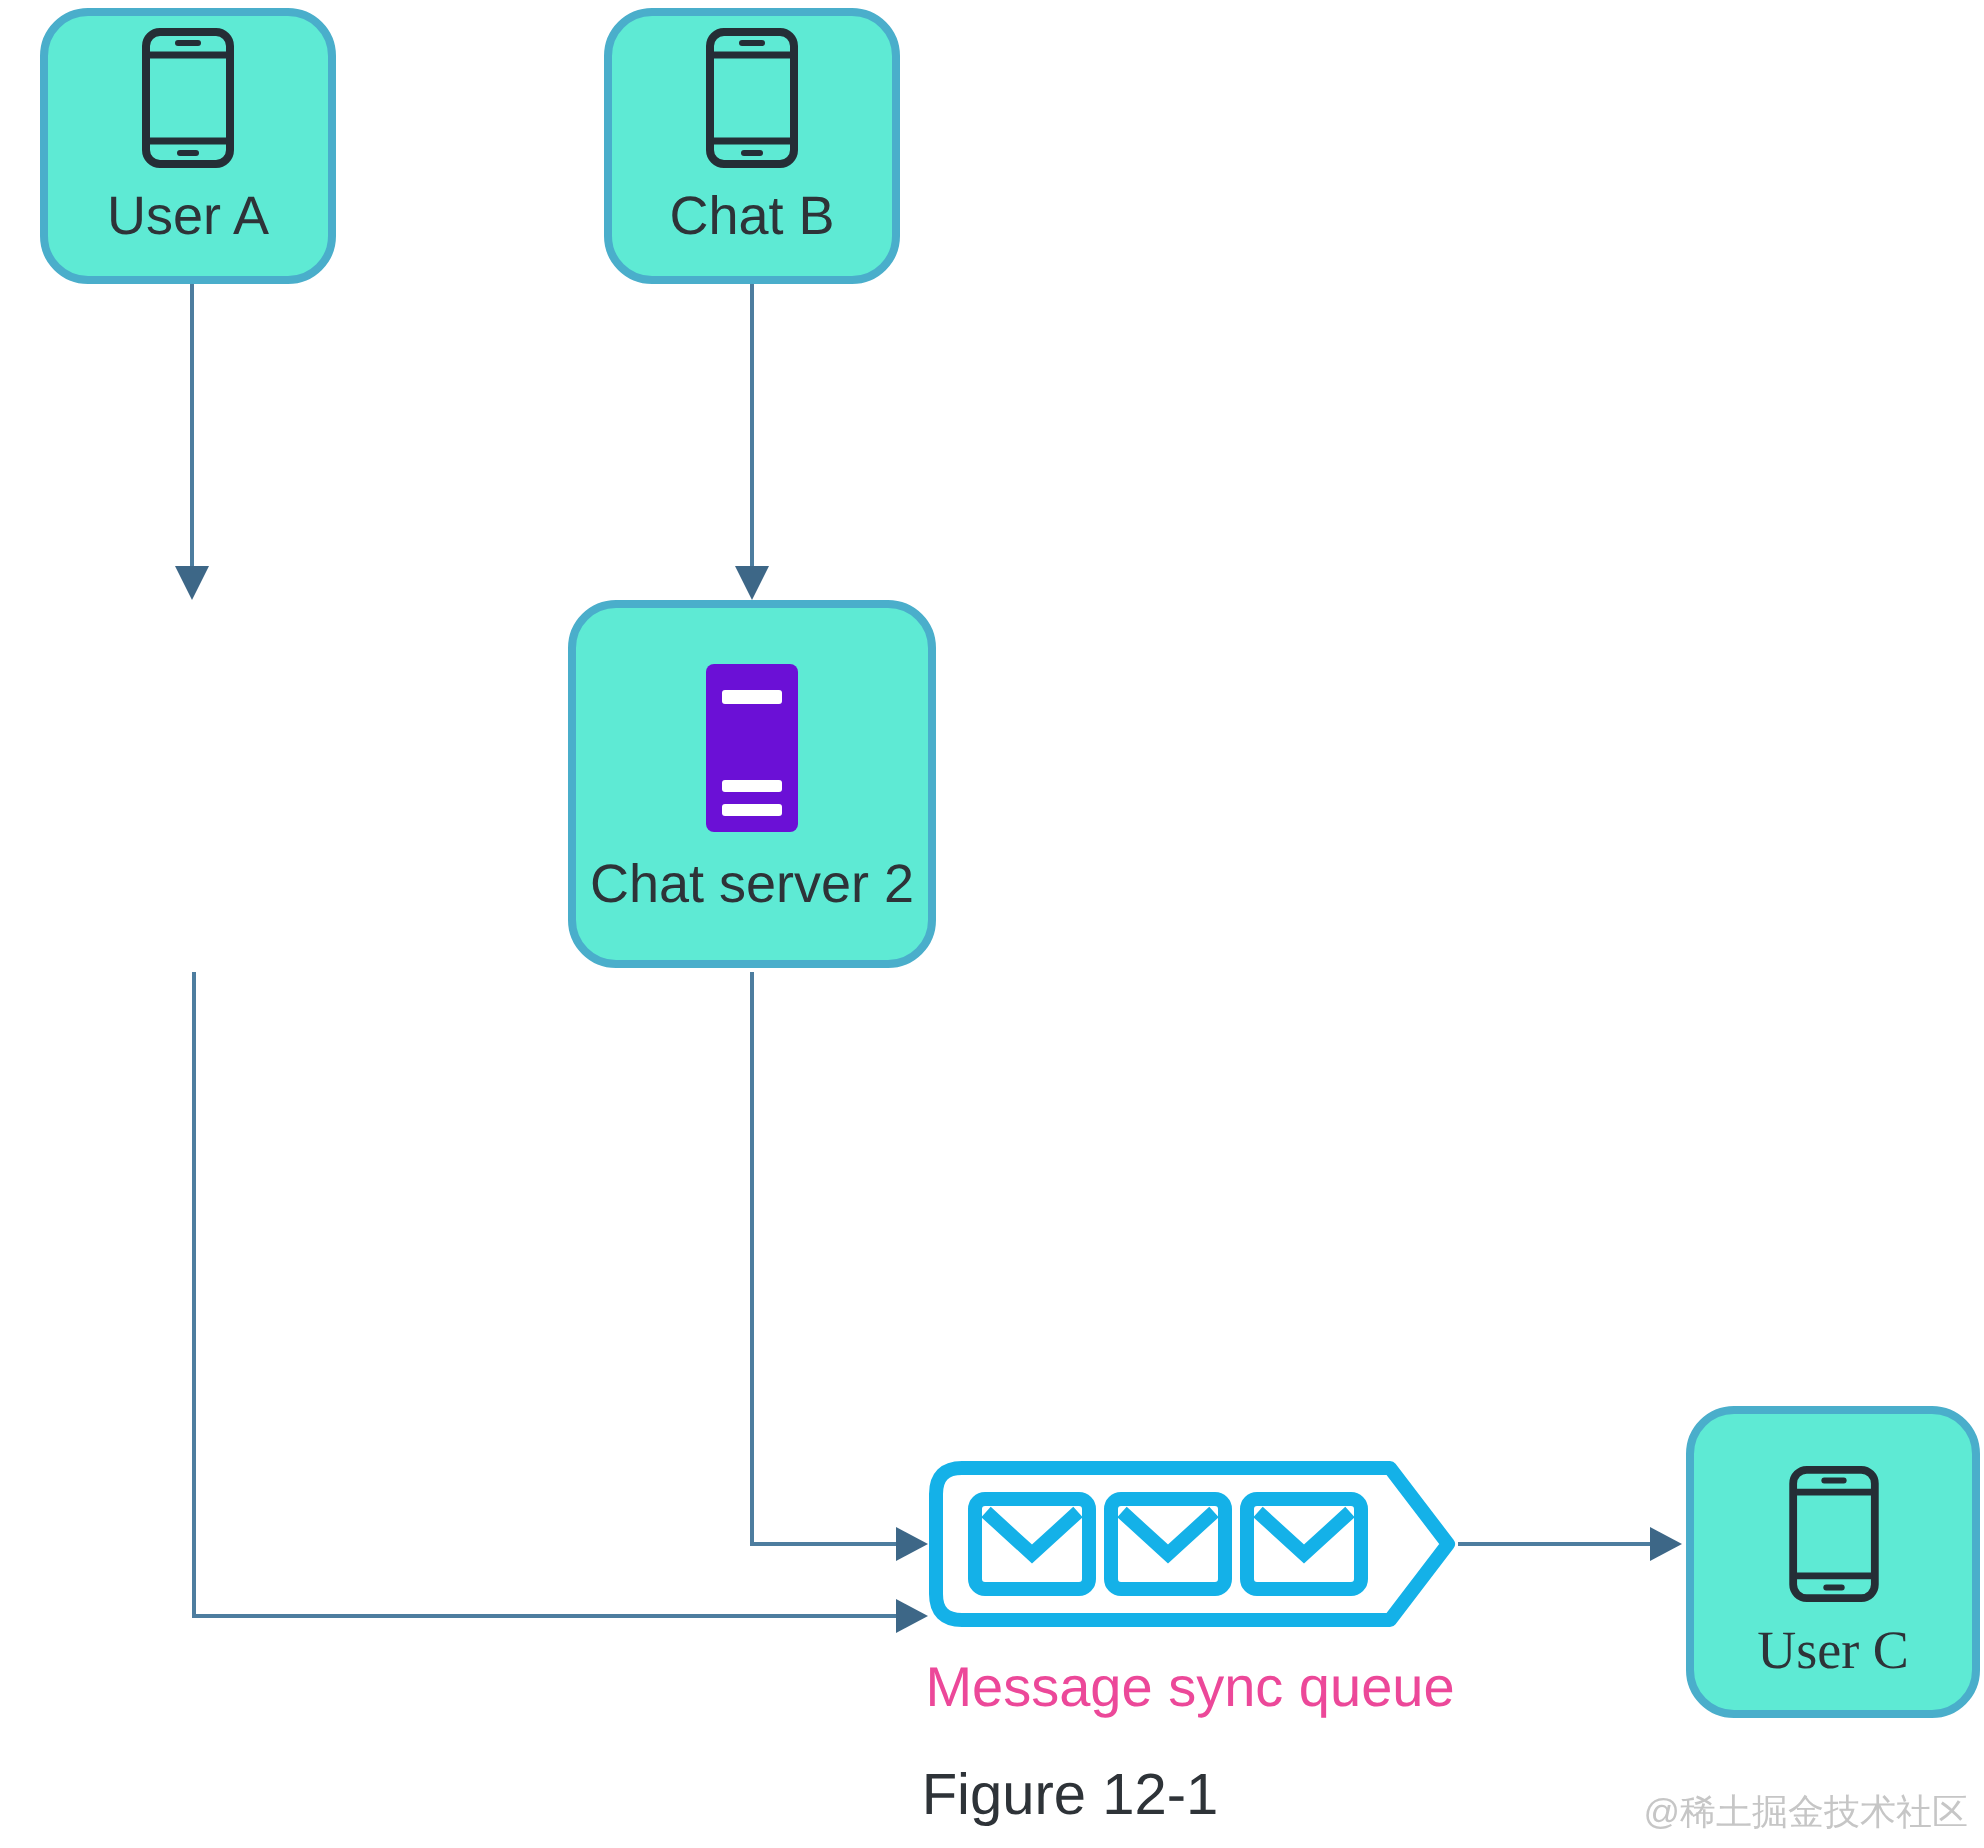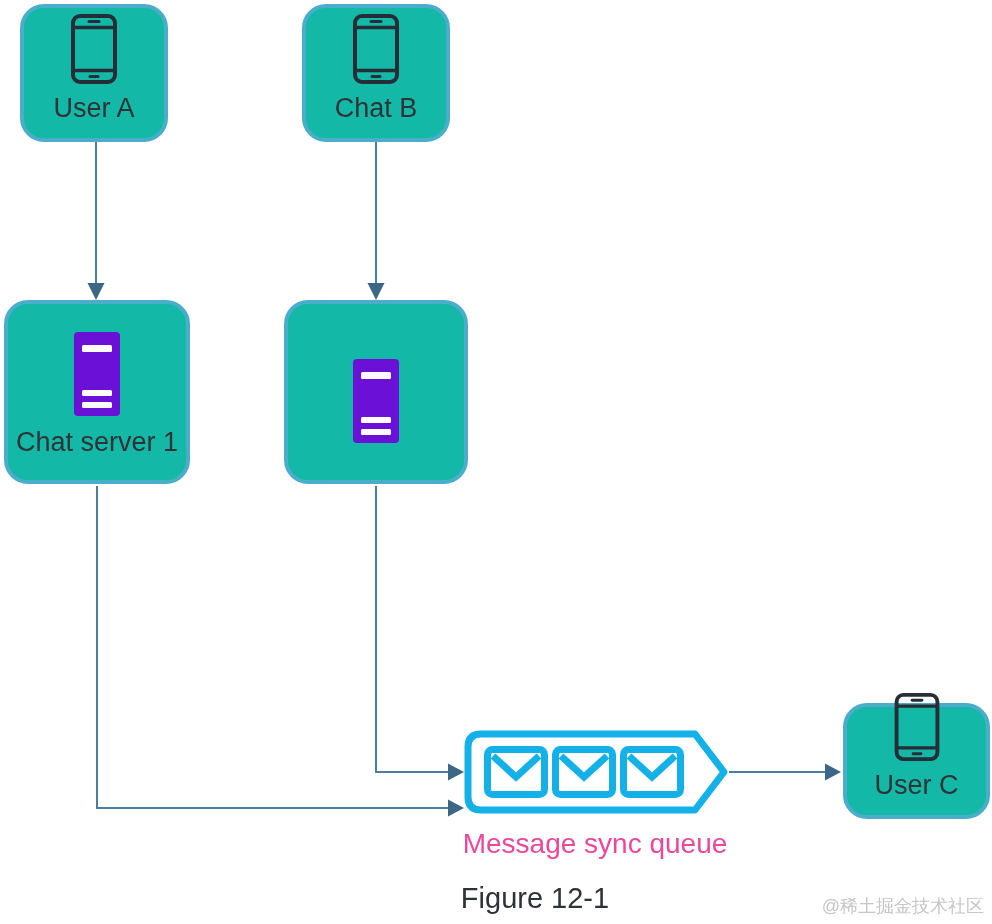--- a/index.html
+++ b/index.html
@@ -18,21 +18,21 @@
   .connector-layer {
     position: absolute;
     left: 0; top: 0;
     width: 992px; height: 924px;
     pointer-events: none;
   }
   .node {
     position: absolute;
     border: 4px solid #4aaecb;
     border-radius: 24px;
-    background: #14b8a6;
+    background: #5eead4;
     box-sizing: border-box;
     display: flex;
     flex-direction: column;
     align-items: center;
     justify-content: flex-end;
   }
   .node .icon {
     display: flex;
     align-items: center;
     justify-content: center;
@@ -41,21 +41,21 @@
     color: #2e3338;
     font-size: 27px;
     line-height: 1;
     white-space: nowrap;
     text-align: center;
   }
   .node-user-a   { left: 20px;  top: 4px;   width: 148px; height: 138px; padding-bottom: 16px; }
   .node-user-b   { left: 302px; top: 4px;   width: 148px; height: 138px; padding-bottom: 16px; }
   .node-chat-1   { left: 4px;   top: 300px; width: 186px; height: 184px; padding-bottom: 24px; }
   .node-chat-2   { left: 284px; top: 300px; width: 184px; height: 184px; padding-bottom: 24px; }
-  .node-user-c   { left: 843px; top: 703px; width: 147px; height: 116px; padding-bottom: 16px; }
+  .node-user-c   { left: 843px; top: 703px; width: 147px; height: 156px; padding-bottom: 16px; font-family: Liberation Serif, serif; }
   .node-user-a .icon, .node-user-b .icon, .node-user-c .icon { margin-bottom: 10px; }
   .node-chat-1 .icon, .node-chat-2 .icon { margin-bottom: 12px; }
 
   .queue-shape {
     position: absolute;
     left: 464px; top: 730px;
     width: 264px; height: 84px;
   }
   .queue-label {
     position: absolute;
@@ -125,41 +125,31 @@
         <rect x="3" y="3" width="42" height="66" rx="7" fill="none" stroke="#252e36" stroke-width="4"></rect>
         <line x1="4" y1="14.5" x2="44" y2="14.5" stroke="#252e36" stroke-width="3.5"></line>
         <line x1="19" y1="8.5" x2="29" y2="8.5" stroke="#252e36" stroke-width="3" stroke-linecap="round"></line>
         <line x1="4" y1="57.5" x2="44" y2="57.5" stroke="#252e36" stroke-width="3.5"></line>
         <line x1="20" y1="63.5" x2="28" y2="63.5" stroke="#252e36" stroke-width="3" stroke-linecap="round"></line>
       </svg>
     </span>
     <span class="label">Chat B</span>
   </div>
 
-  <div class="node node-chat-1">
-    <span class="icon">
-      <svg width="48" height="86" viewBox="0 0 48 86">
-        <rect x="1" y="1" width="46" height="84" rx="4" fill="#6b10d6"></rect>
-        <rect x="9" y="14" width="30" height="7" rx="1.5" fill="#ffffff"></rect>
-        <rect x="9" y="59" width="30" height="6" rx="1.5" fill="#ffffff"></rect>
-        <rect x="9" y="71" width="30" height="6" rx="1.5" fill="#ffffff"></rect>
-      </svg>
-    </span>
-    <span class="label">Chat server 1</span>
-  </div>
 
   <div class="node node-chat-2">
     <span class="icon">
       <svg width="48" height="86" viewBox="0 0 48 86">
         <rect x="1" y="1" width="46" height="84" rx="4" fill="#6b10d6"></rect>
         <rect x="9" y="14" width="30" height="7" rx="1.5" fill="#ffffff"></rect>
         <rect x="9" y="59" width="30" height="6" rx="1.5" fill="#ffffff"></rect>
         <rect x="9" y="71" width="30" height="6" rx="1.5" fill="#ffffff"></rect>
       </svg>
     </span>
+    <span class="label">Chat server 2</span>
   </div>
 
   <svg class="queue-shape" viewBox="0 0 264 84" xmlns="http://www.w3.org/2000/svg">
     <path d="M17,4 H231 L260,42 L231,80 H17 Q4,80 4,67 V17 Q4,4 17,4 Z" fill="#ffffff" stroke="#14b1e8" stroke-width="7" stroke-linejoin="round"></path>
     <g transform="translate(20,16)">
       <rect x="3.5" y="3.5" width="57" height="45" rx="5" fill="#ffffff" stroke="#14b1e8" stroke-width="7"></rect>
       <path d="M9,10 L32,31 L55,10" fill="none" stroke="#14b1e8" stroke-width="7"></path>
     </g>
     <g transform="translate(88,16)">
       <rect x="3.5" y="3.5" width="57" height="45" rx="5" fill="#ffffff" stroke="#14b1e8" stroke-width="7"></rect>

